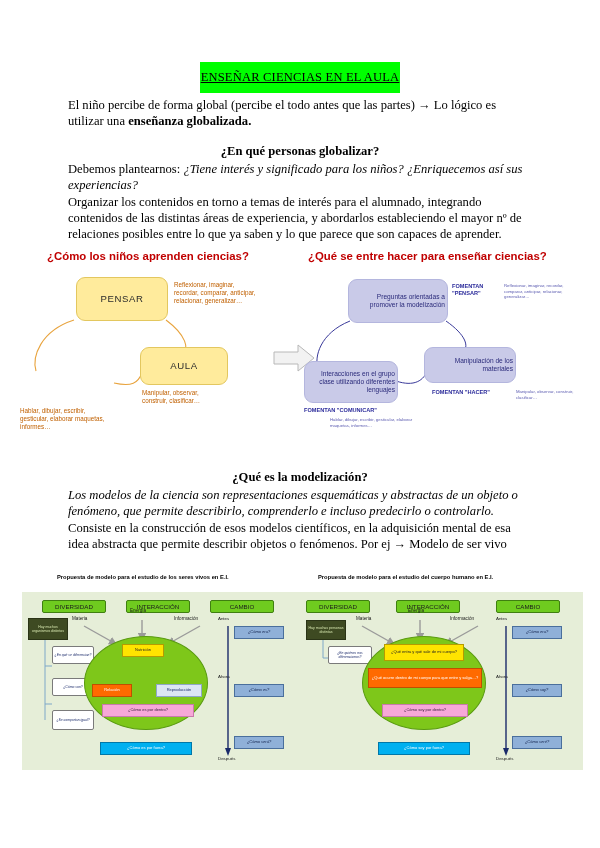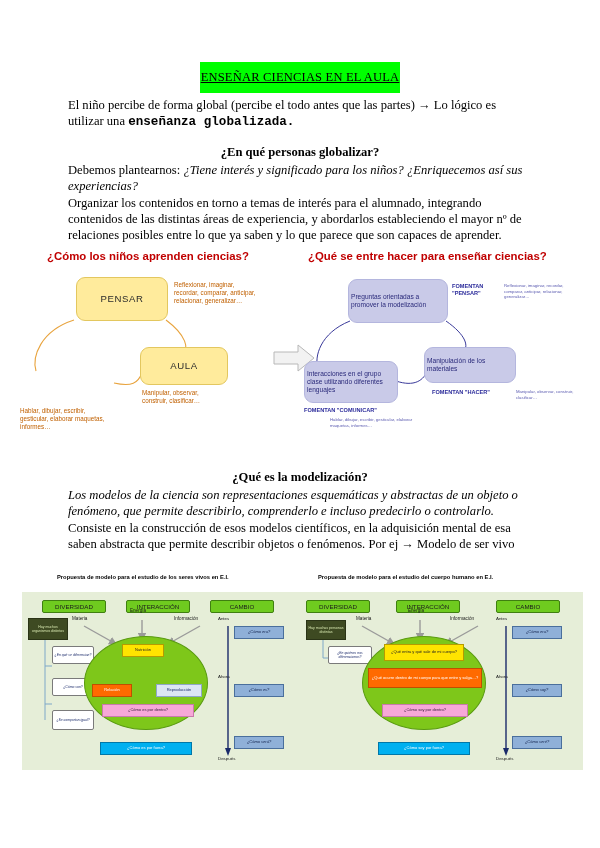--- a/index.html
+++ b/index.html
@@ -25,21 +25,21 @@
     letter-spacing:.2px;
     padding:8px 1px;
     text-decoration:underline;
   }
   p.body-text {
     margin:0 0 0 0;
     font-size:12.6px;
     line-height:16.4px;
     text-align:left;
   }
-  .b { font-weight:bold;font-family:Liberation Mono, monospace; }
+  .b { font-weight:bold; }
   .i { font-style:italic; }
   .sub-head {
     text-align:center;
     font-weight:bold;
     font-size:12.6px;
     margin:14px 0 2px 0;
   }
 
   
   .red-head {
@@ -53,21 +53,21 @@
 
   
   .map { position:absolute; }
   .map svg { position:absolute; left:0; top:0; }
   .node {
     position:absolute;
     border-radius:9px;
     display:flex;
     align-items:center;
     justify-content:center;
-    text-align:left;
+    text-align:right;
     font-family:"Liberation Sans", sans-serif;
     line-height:1.22;
   }
   .node.yellow {
     background:#ffeb9c;
     border:1px solid #e3c75f;
     color:#2b2b2b;
     font-size:9.6px;
     letter-spacing:.6px;
   }
@@ -269,21 +269,21 @@
   </div>
 
   <div class="fomenta" style="left:4px; top:142px; width:100px;">FOMENTAN "COMUNICAR"</div>
 
   <div class="desc purple-txt" style="left:30px; top:152px; width:92px;">Hablar, dibujar, escribir, gesticular, elaborar maquetas, informes…</div>
 </div>
 
 <div class="doc" style="top:458px;">
   <div class="sub-head" style="margin-top:12px;">¿Qué es la modelización?</div>
   <p class="body-text i">Los modelos de la ciencia son representaciones esquemáticas y abstractas de un objeto o fenómeno, que permite describirlo, comprenderlo e incluso predecirlo o controlarlo.</p>
-  <p class="body-text">Consiste en la construcción de esos modelos científicos, en la adquisición mental de esa saben abstracta que permite describir objetos o fenómenos. Por ej →  Modelo de ser vivo</p>
+  <p class="body-text">Consiste en la construcción de esos modelos científicos, en la adquisición mental de esa idea abstracta que permite describir objetos o fenómenos. Por ej →  Modelo de ser vivo</p>
 </div>
 
 <div class="panel-caption" style="left:57px; top:574px;">Propuesta de modelo para el estudio de los seres vivos en E.I.</div>
 <div class="panel-caption" style="left:318px; top:574px;">Propuesta de modelo para el estudio del cuerpo humano en E.I.</div>
 
 <div class="panel" style="left:22px; top:592px; width:283px; height:178px;">
 
   <svg class="inner" width="283" height="178">
 
     <path d="M22,648 " fill="none"></path>

